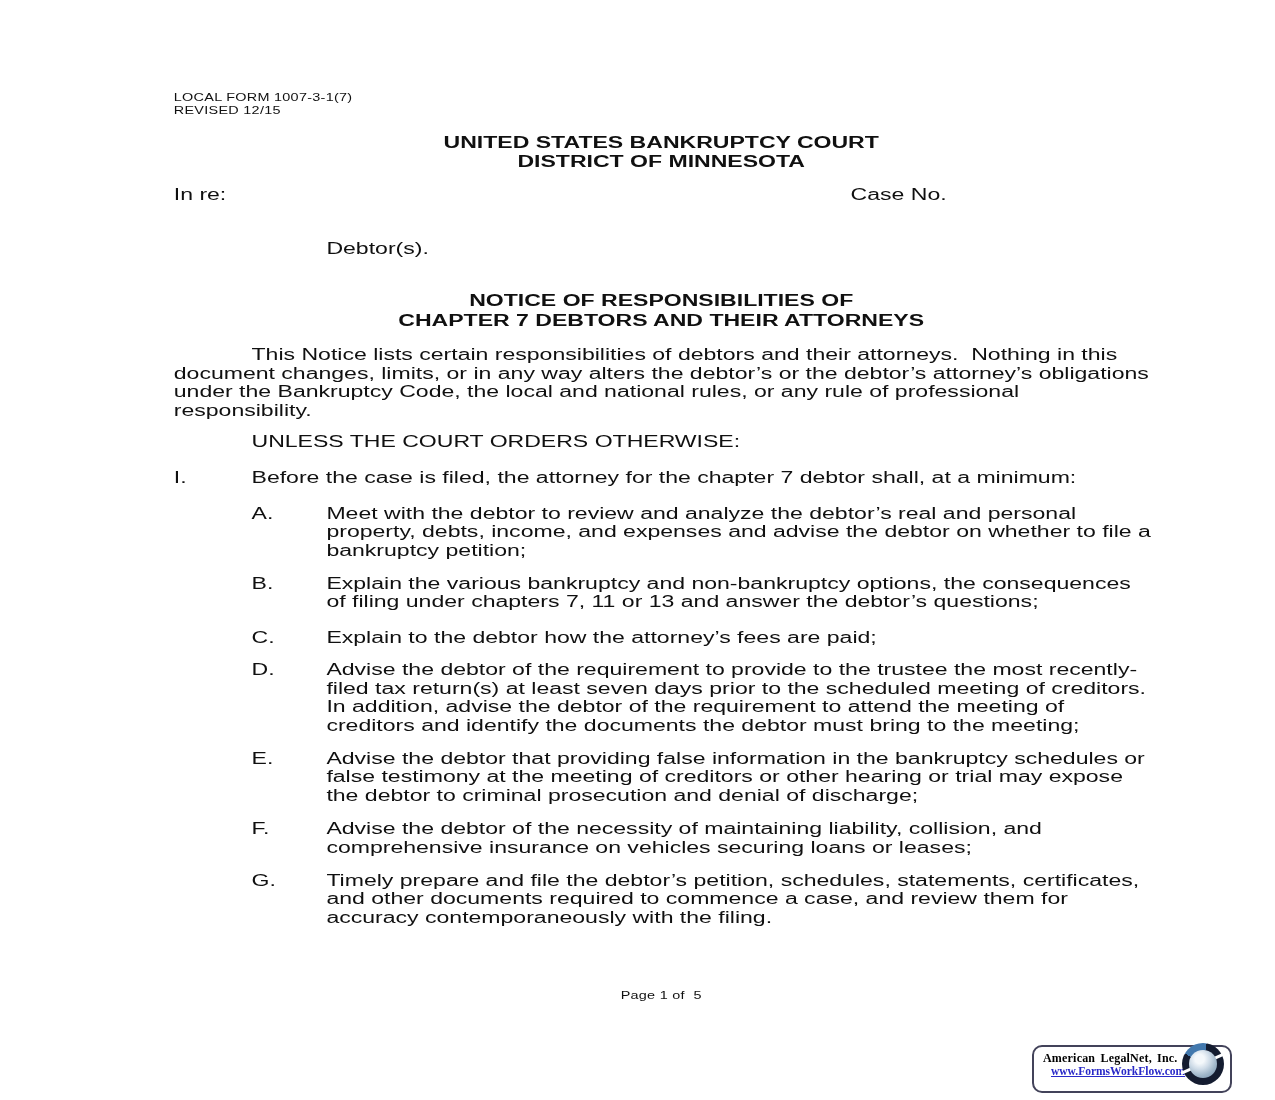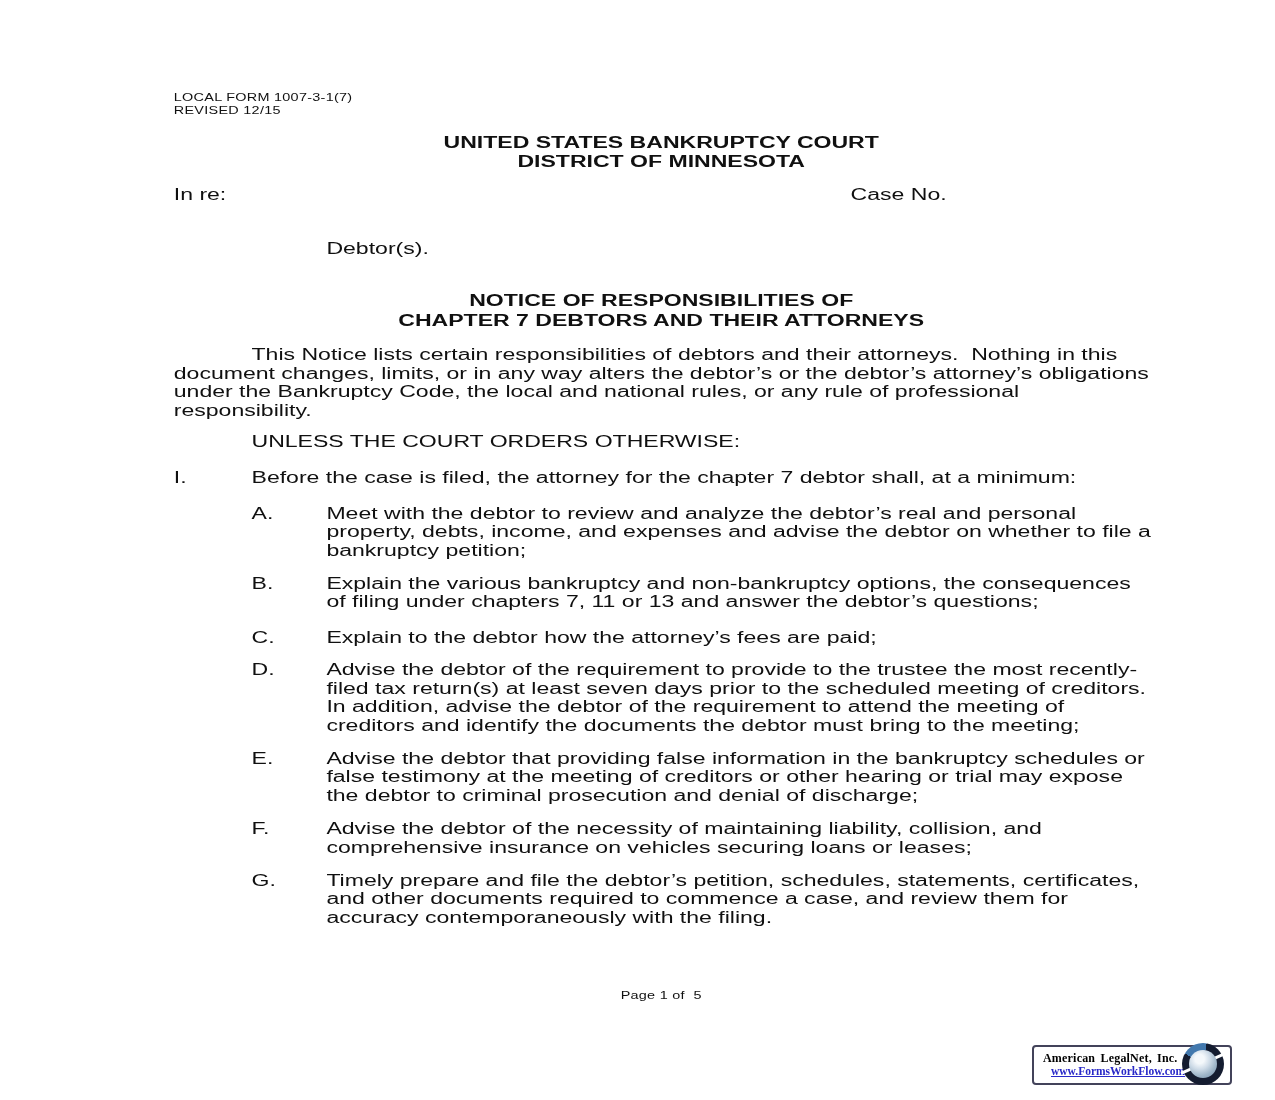--- a/index.html
+++ b/index.html
@@ -25,22 +25,22 @@
   .intro{margin-top:15px;text-indent:54px;}
   .unless{margin-top:13px;padding-left:54px;}
   .section{position:relative;margin-top:18px;padding-left:54px;}
   .section-num{position:absolute;left:0;top:0;}
   .item{position:relative;padding-left:106px;}
   .item-letter{position:absolute;left:54px;top:0;}
   .mt17{margin-top:17px;} .mt15{margin-top:15px;} .mt14{margin-top:14px;}
   .page-footer{margin-top:62px;text-align:center;font-size:10px;line-height:13px;letter-spacing:.2px;}
   
   .legalnet-badge{
-    position:absolute;left:1008px;top:1045px;width:200px;height:40px;
-    box-sizing:border-box;border:2px solid #43435a;border-radius:4px;background:#fff;
+    position:absolute;left:1008px;top:1045px;width:200px;height:48px;
+    box-sizing:border-box;border:2px solid #43435a;border-radius:10px;background:#fff;
     font-family:"Liberation Serif",serif;
   }
   .badge-company{position:absolute;left:9px;top:4px;font-weight:bold;font-size:12px;letter-spacing:.2px;word-spacing:2px;color:#000;white-space:nowrap;}
   .badge-link{position:absolute;left:17px;top:18px;font-weight:bold;font-size:11.5px;color:#2929c8;text-decoration:underline;cursor:pointer;white-space:nowrap;}
   .globe{
     position:absolute;left:148px;top:-4px;width:42px;height:42px;border-radius:50%;
     background:conic-gradient(from 300deg,#4379ae 0 70deg,#141c30 70deg 360deg);
   }
   .globe::before{
     content:"";position:absolute;left:-3px;top:19px;width:48px;height:3px;

